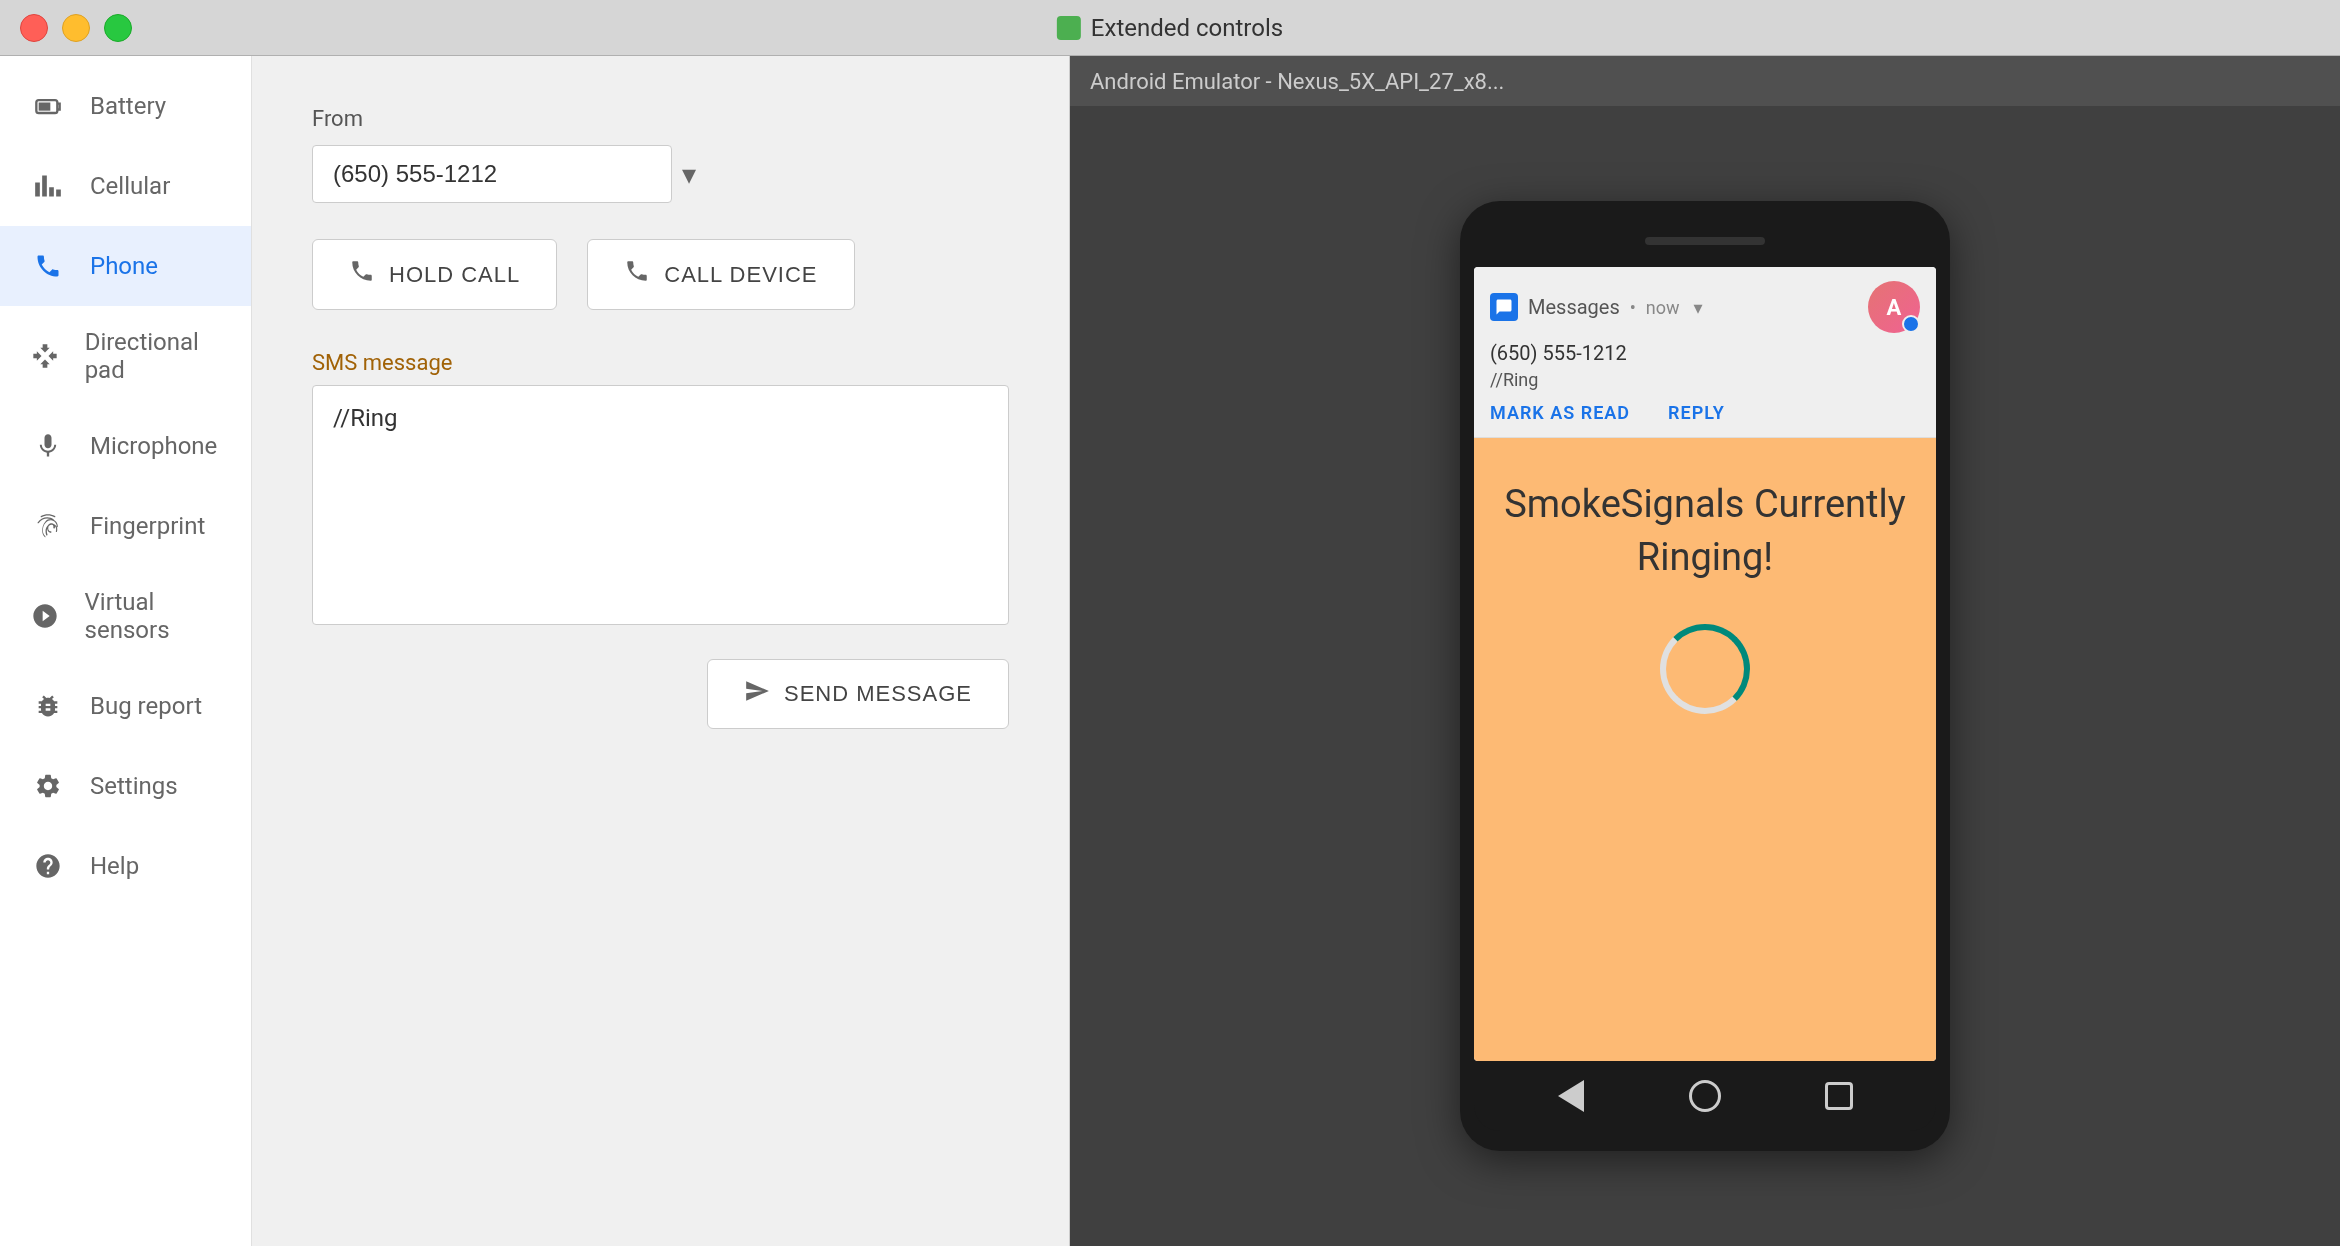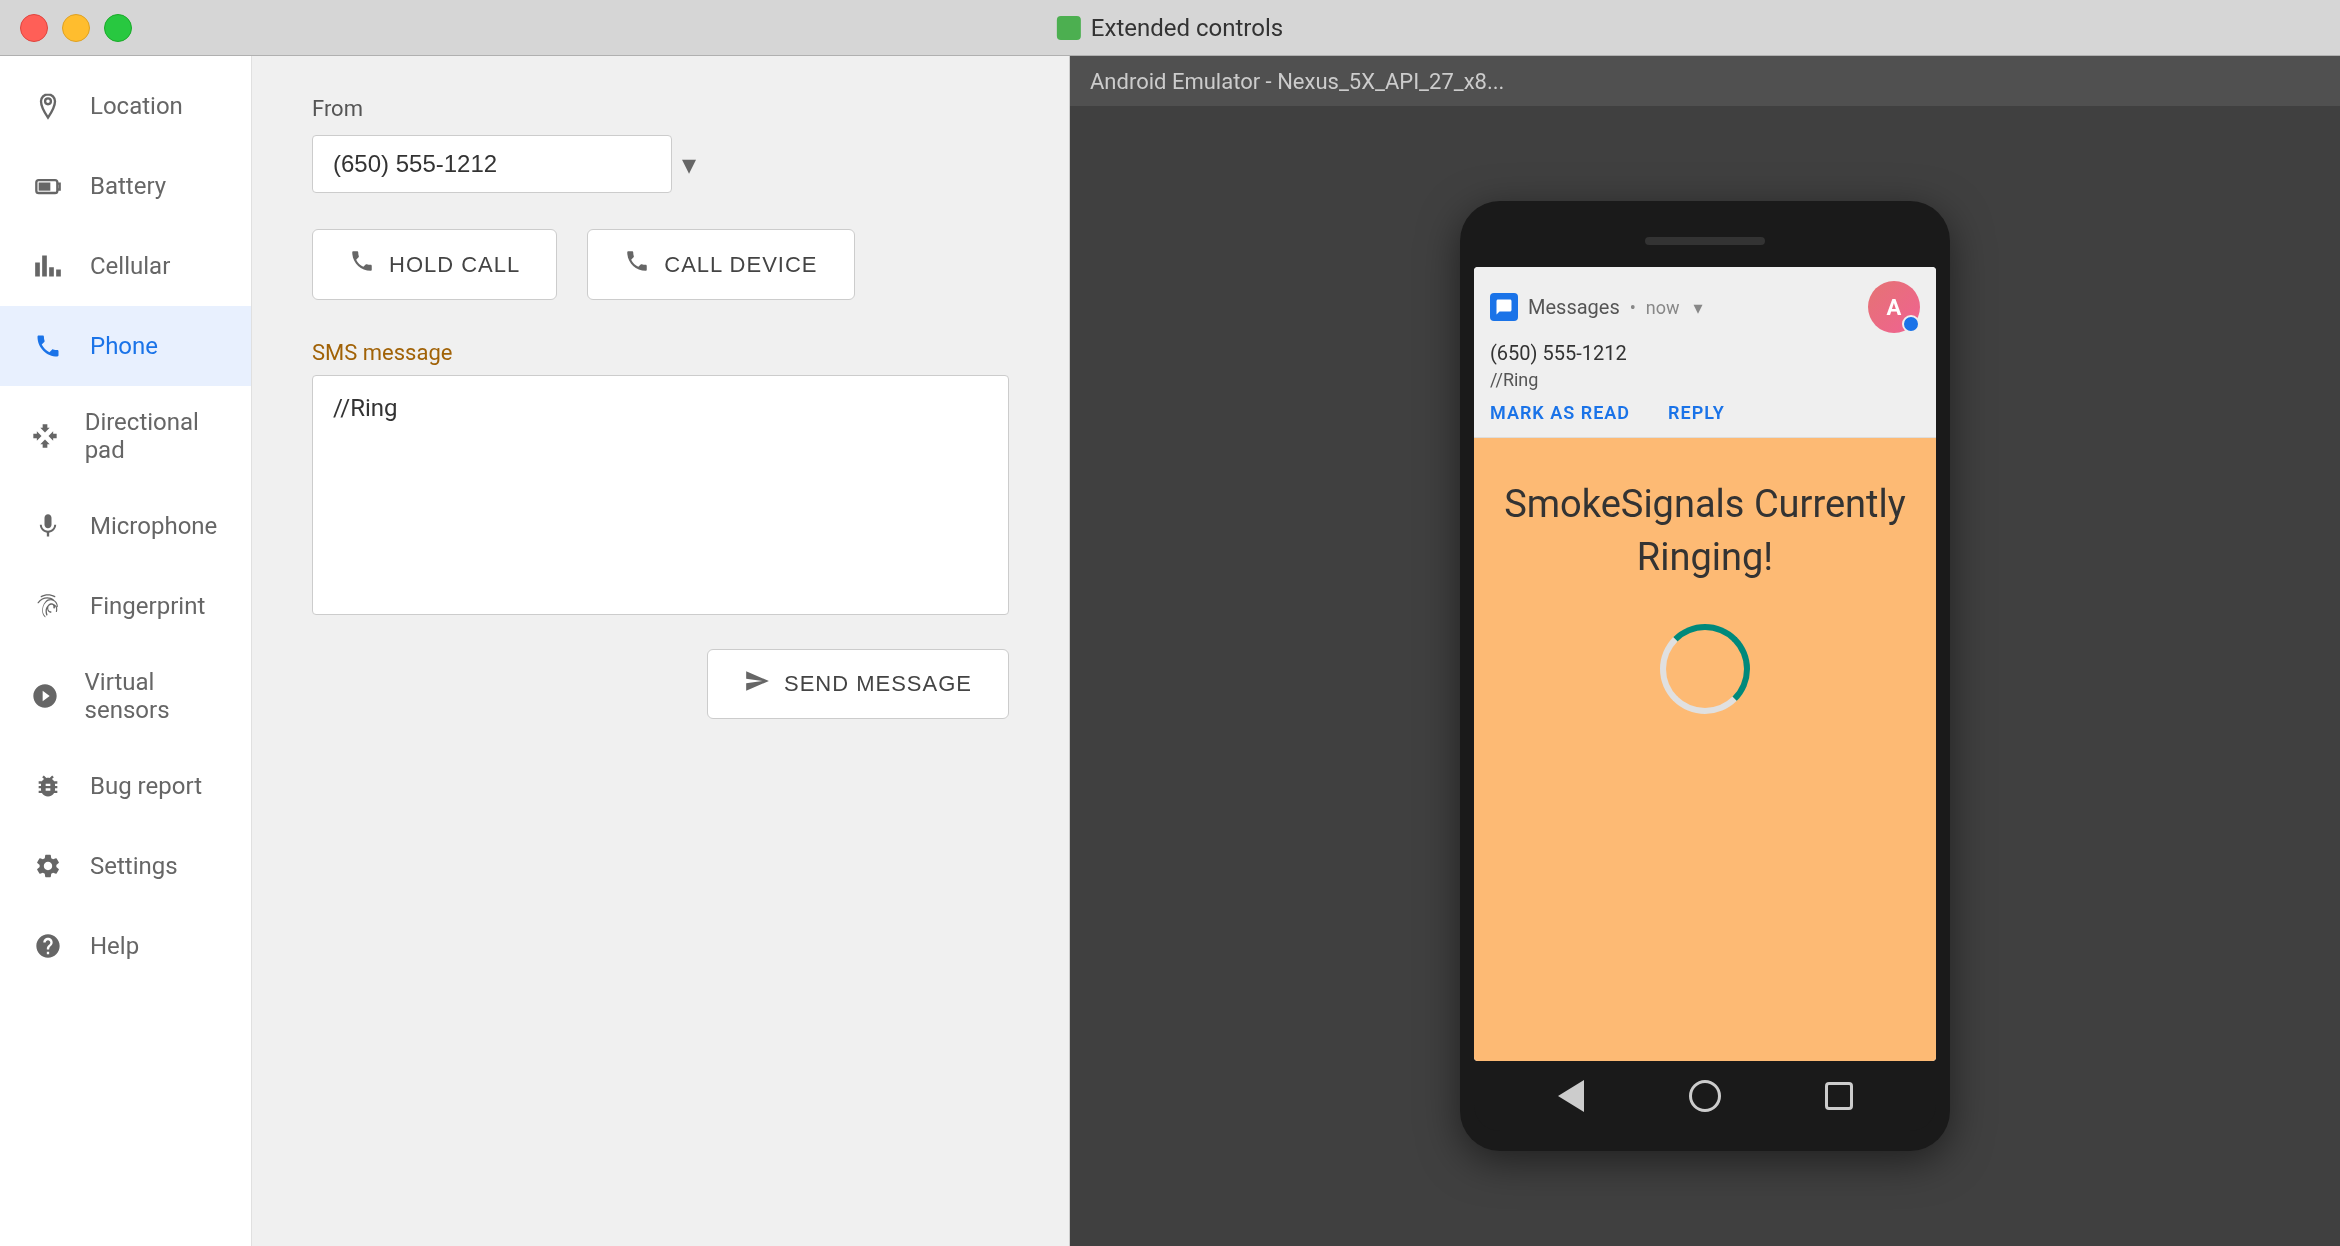--- a/index.html
+++ b/index.html
@@ -104,21 +104,21 @@
       font-size: 28px;
     }
     .sidebar-label {
       font-size: 24px;
       color: inherit;
     }
 
     
     .content-area {
       flex: 1;
-      padding: 40px 60px;
+      padding: 50px 60px;
       background: #f0f0f0;
     }
 
     .from-section {
       margin-bottom: 36px;
     }
     .from-label {
       font-size: 22px;
       color: #555;
       margin-bottom: 14px;
@@ -439,29 +439,20 @@
     <span>Extended controls</span>
   </div>
 </div>
 
 <div class="main-layout">
 
   <div class="extended-controls">
 
     <div class="sidebar">
 
-      <div class="sidebar-item">
-        <div class="sidebar-icon">
-          <svg width="28" height="28" viewBox="0 0 24 24" fill="none" stroke="#666" stroke-width="2">
-            <path d="M12 2C8.686 2 6 4.686 6 8c0 5.25 6 14 6 14s6-8.75 6-14c0-3.314-2.686-6-6-6z"></path>
-            <circle cx="12" cy="8" r="2.5"></circle>
-          </svg>
-        </div>
-        <span class="sidebar-label">Location</span>
-      </div>
 
       <div class="sidebar-item">
         <div class="sidebar-icon">
           <svg width="28" height="28" viewBox="0 0 24 24" fill="none" stroke="#666" stroke-width="2">
             <rect x="2" y="7" width="18" height="11" rx="2"></rect>
             <path d="M20 10h2v5h-2"></path>
             <rect x="4" y="9" width="10" height="7" fill="#666" stroke="none"></rect>
           </svg>
         </div>
         <span class="sidebar-label">Battery</span>

